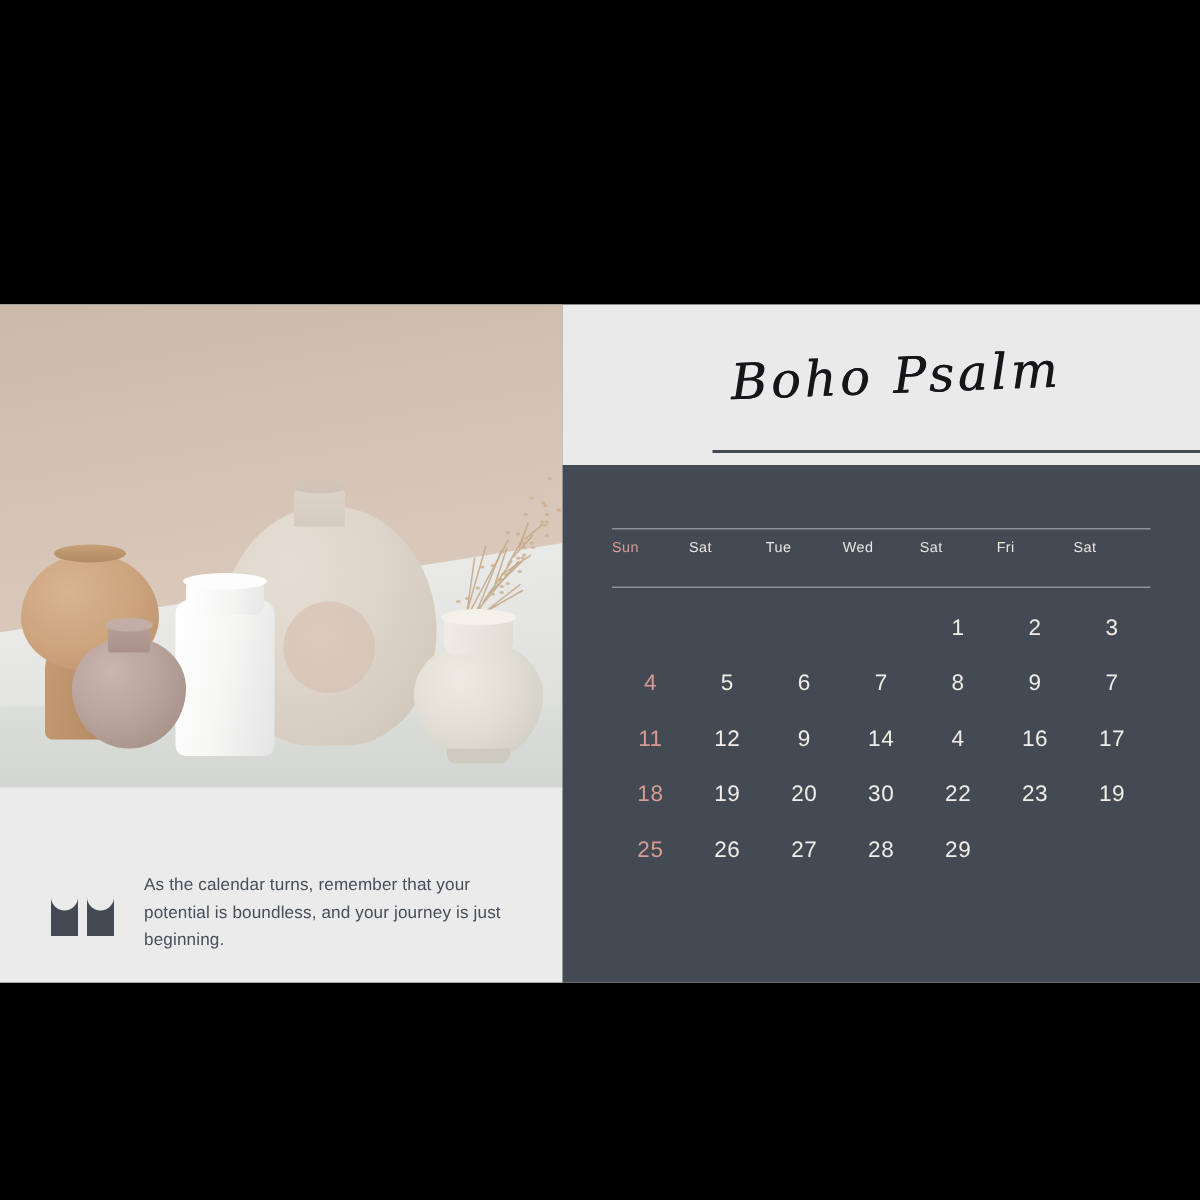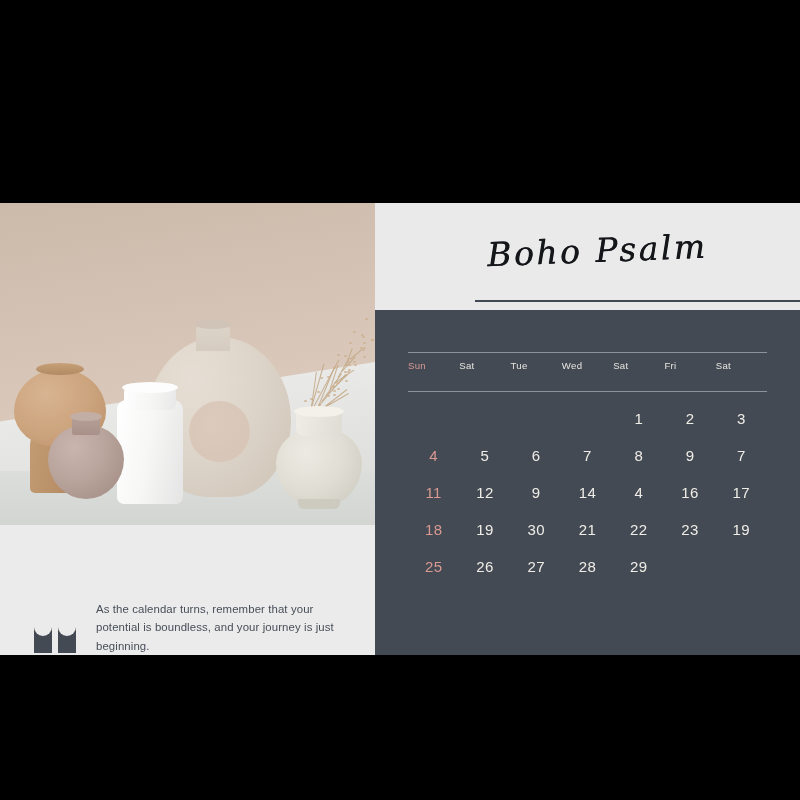--- a/index.html
+++ b/index.html
@@ -76,21 +76,21 @@
   .vase-speck-foot { position:absolute; left:298px; top:296px; width:42px; height:10px;
         background:#cdcbc0; border-radius:0 0 6px 6px; }
 
   
   .branches { position:absolute; left:300px; top:100px; width:90px; height:130px; }
   .branch { position:absolute; left:0; top:0; height:1px; background:#c2a684;
             transform-origin:left center; opacity:.85; }
 
   
   .quote { position:absolute; left:0; top:322px; width:375px; height:130px;
-           background:#ebebeb; display:flex; align-items:flex-end;
+           background:#ebebeb; display:flex; align-items:center;
            padding:38px 28px 0 34px; gap:18px; }
   .quote-mark { position:relative; width:44px; height:34px; flex:0 0 44px; }
   .qm { position:absolute; top:0; width:18px; height:32px; background:#434a54;
         border-radius:0 0 0 0; }
   .qm::after { content:""; position:absolute; left:0; top:0; width:18px; height:15px;
         background:#ebebeb; border-radius:0 0 10px 10px; }
   .qm.a { left:0; } .qm.b { left:24px; }
   .quote-text { font-size:11.4px; line-height:1.62; color:#474e58;
                 letter-spacing:.1px; max-width:250px; }
 
@@ -265,22 +265,22 @@
             <div class="cell">7</div>
             <div class="cell sun">11</div>
             <div class="cell">12</div>
             <div class="cell">9</div>
             <div class="cell">14</div>
             <div class="cell">4</div>
             <div class="cell">16</div>
             <div class="cell">17</div>
             <div class="cell sun">18</div>
             <div class="cell">19</div>
+            <div class="cell">20</div>
             <div class="cell">30</div>
-            <div class="cell">21</div>
             <div class="cell">22</div>
             <div class="cell">23</div>
             <div class="cell">19</div>
             <div class="cell sun">25</div>
             <div class="cell">26</div>
             <div class="cell">27</div>
             <div class="cell">28</div>
             <div class="cell">29</div>
             <div class="cell empty"></div>
             <div class="cell empty"></div>

